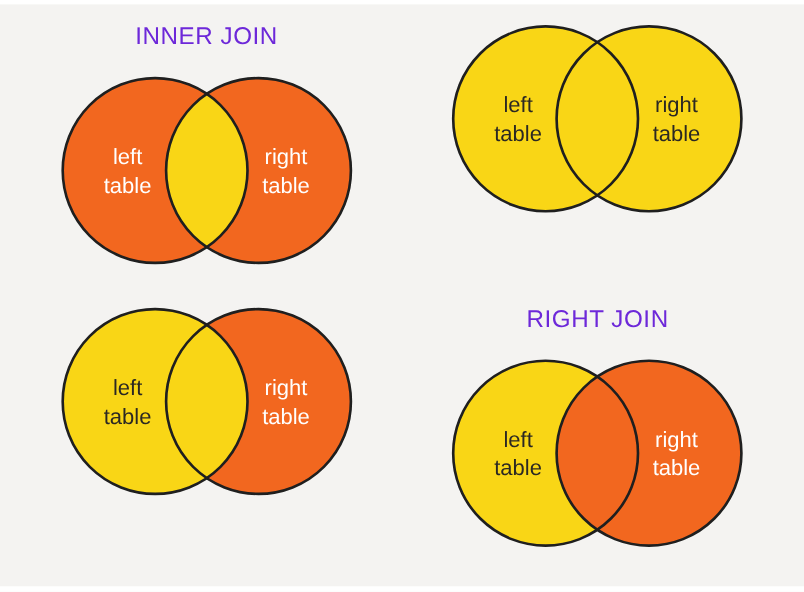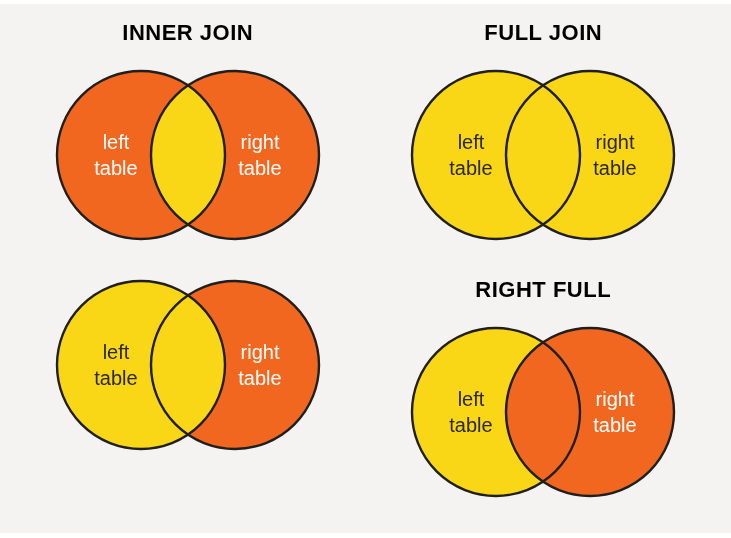--- a/index.html
+++ b/index.html
@@ -27,24 +27,23 @@
   .panel {
     display: flex;
     flex-direction: column;
     align-items: center;
     justify-content: flex-start;
     padding-top: 10px;
   }
   .panel-title {
     font-size: 22px;
     letter-spacing: 0.5px;
-    color: #000000;
+    color: #6d28d9;
     margin-bottom: 21px;
     white-space: nowrap;
-    font-weight: bold;
   }
   .venn { display: block; }
   .venn text {
     font-family: "Liberation Sans", sans-serif;
     font-size: 20px;
   }
 </style>
 </head>
 <body>
 
@@ -65,21 +64,20 @@
         <circle cx="103" cy="88" r="84" fill="none" stroke="#1f1f1f" stroke-width="2.4"></circle>
         <circle cx="197" cy="88" r="84" fill="none" stroke="#1f1f1f" stroke-width="2.4"></circle>
         <text x="78" y="82" text-anchor="middle" fill="#ffffff">left</text>
         <text x="78" y="108" text-anchor="middle" fill="#ffffff">table</text>
         <text x="222" y="82" text-anchor="middle" fill="#ffffff">right</text>
         <text x="222" y="108" text-anchor="middle" fill="#ffffff">table</text>
       </svg>
     </div>
 
     <div class="panel">
-      <div class="panel-title">FULL JOIN</div>
       <svg class="venn" width="300" height="177" viewBox="0 0 300 177">
         <defs>
           <clipPath id="clip-left-1">
               <circle cx="103" cy="88" r="84"></circle>
             </clipPath>
         </defs>
         <circle cx="103" cy="88" r="84" fill="#f9d616"></circle>
         <circle cx="197" cy="88" r="84" fill="#f9d616"></circle>
         <circle cx="197" cy="88" r="84" clip-path="url(#clip-left-1)" fill="#f9d616"></circle>
         <circle cx="103" cy="88" r="84" fill="none" stroke="#1f1f1f" stroke-width="2.4"></circle>
@@ -104,21 +102,21 @@
         <circle cx="103" cy="88" r="84" fill="none" stroke="#1f1f1f" stroke-width="2.4"></circle>
         <circle cx="197" cy="88" r="84" fill="none" stroke="#1f1f1f" stroke-width="2.4"></circle>
         <text x="78" y="82" text-anchor="middle" fill="#2b2823">left</text>
         <text x="78" y="108" text-anchor="middle" fill="#2b2823">table</text>
         <text x="222" y="82" text-anchor="middle" fill="#ffffff">right</text>
         <text x="222" y="108" text-anchor="middle" fill="#ffffff">table</text>
       </svg>
     </div>
 
     <div class="panel">
-      <div class="panel-title">RIGHT FULL</div>
+      <div class="panel-title">RIGHT JOIN</div>
       <svg class="venn" width="300" height="177" viewBox="0 0 300 177">
         <defs>
           <clipPath id="clip-left-3">
               <circle cx="103" cy="88" r="84"></circle>
             </clipPath>
         </defs>
         <circle cx="103" cy="88" r="84" fill="#f9d616"></circle>
         <circle cx="197" cy="88" r="84" fill="#f2671f"></circle>
         <circle cx="197" cy="88" r="84" clip-path="url(#clip-left-3)" fill="#f2671f"></circle>
         <circle cx="103" cy="88" r="84" fill="none" stroke="#1f1f1f" stroke-width="2.4"></circle>

